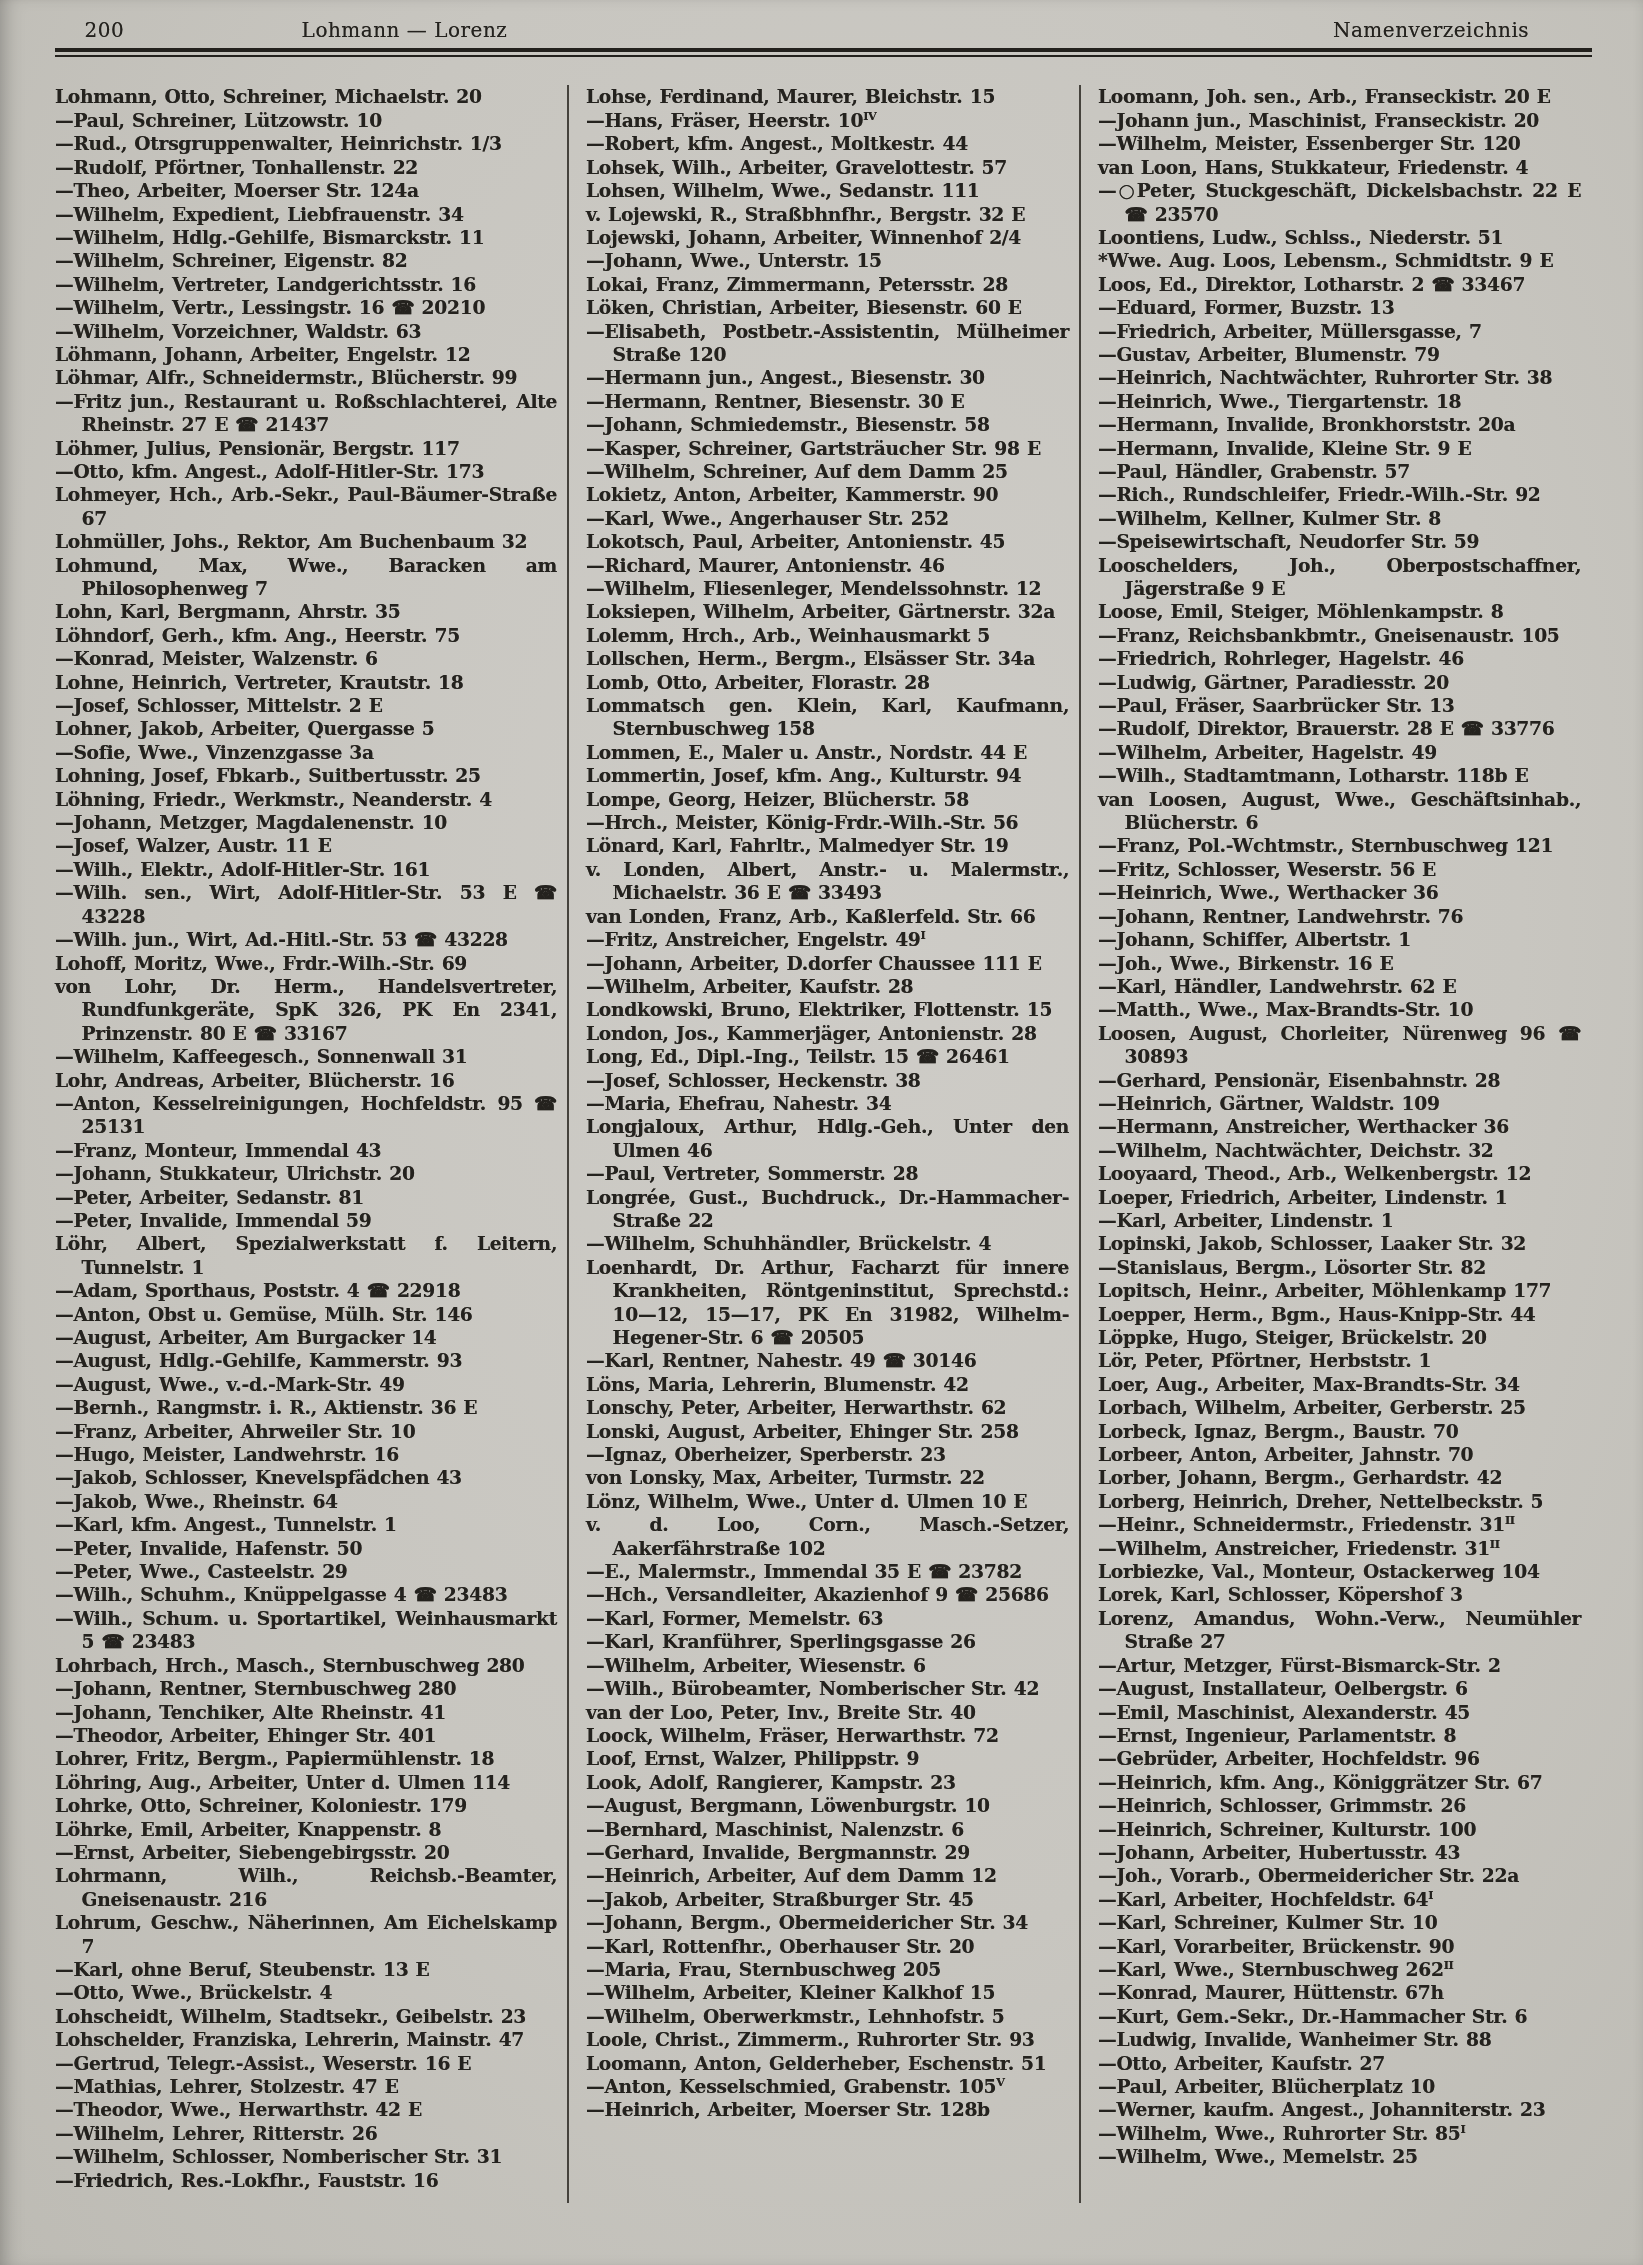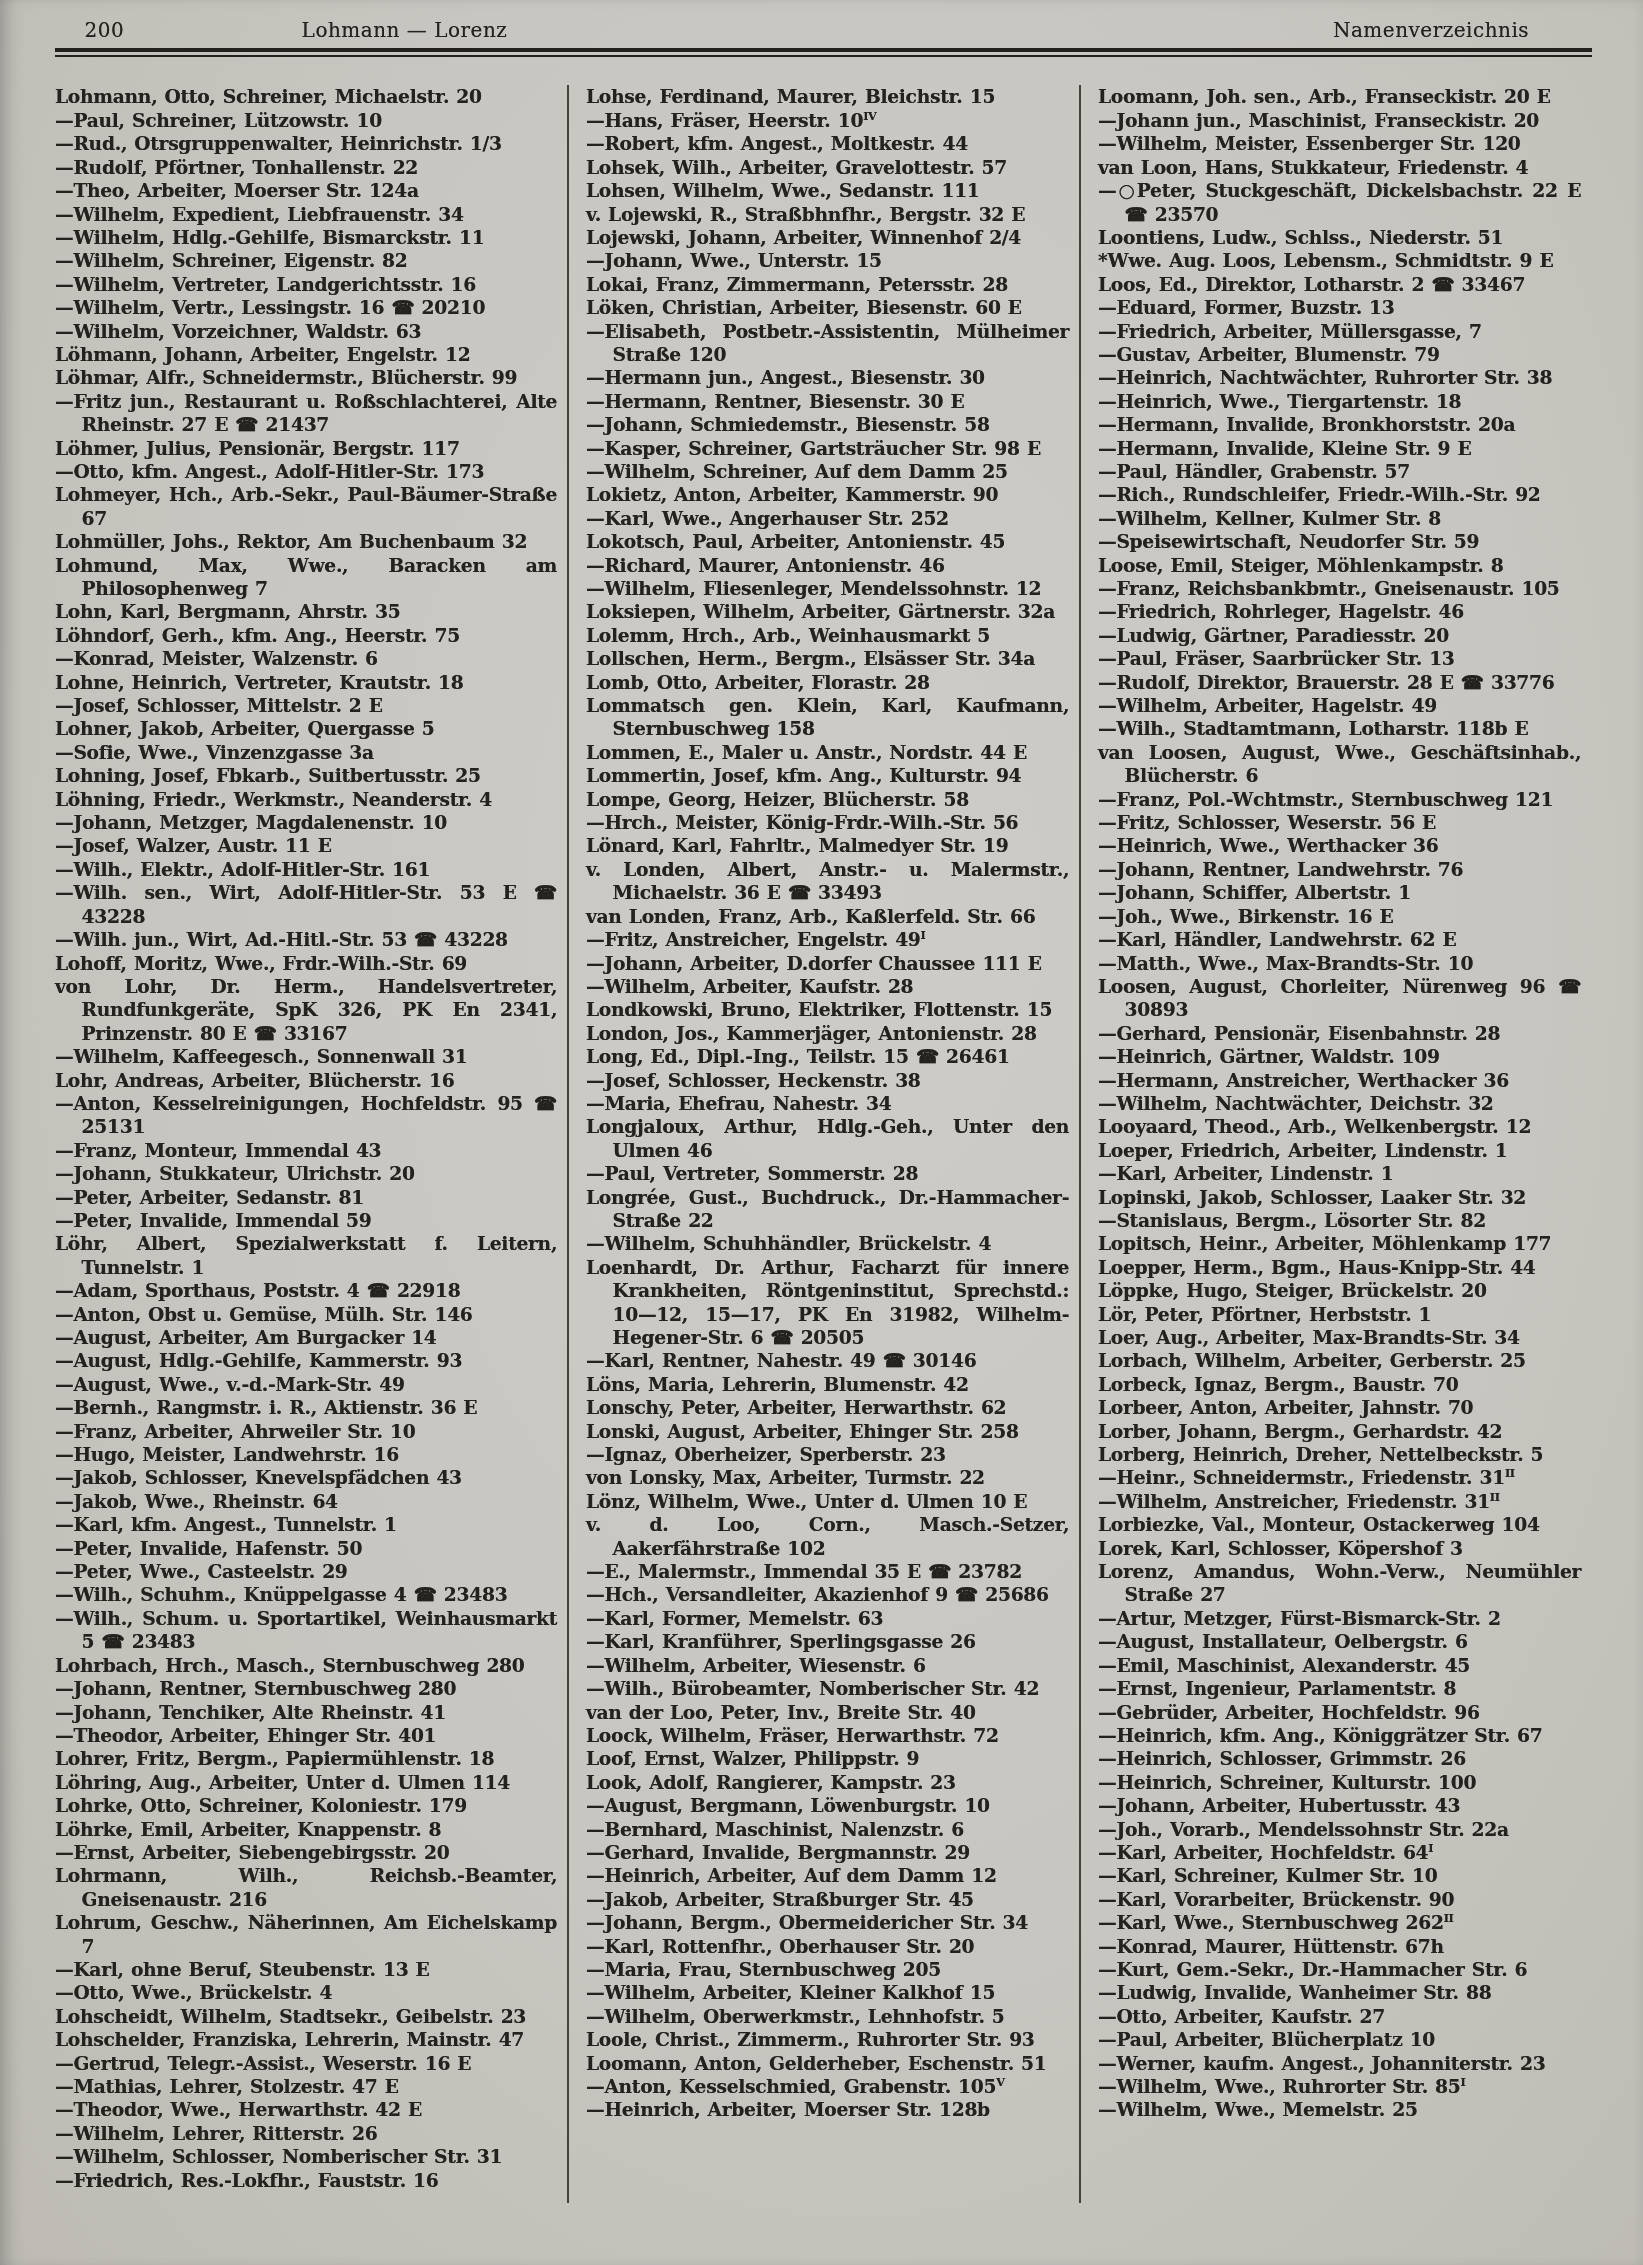--- a/index.html
+++ b/index.html
@@ -236,20 +236,21 @@
         <div class="entry">—Friedrich, Arbeiter, Müllersgasse, 7</div>
         <div class="entry">—Gustav, Arbeiter, Blumenstr. 79</div>
         <div class="entry">—Heinrich, Nachtwächter, Ruhrorter Str. 38</div>
         <div class="entry">—Heinrich, Wwe., Tiergartenstr. 18</div>
         <div class="entry">—Hermann, Invalide, Bronkhorststr. 20a</div>
         <div class="entry">—Hermann, Invalide, Kleine Str. 9 E</div>
         <div class="entry">—Paul, Händler, Grabenstr. 57</div>
         <div class="entry">—Rich., Rundschleifer, Friedr.-Wilh.-Str. 92</div>
         <div class="entry">—Wilhelm, Kellner, Kulmer Str. 8</div>
         <div class="entry">—Speisewirtschaft, Neudorfer Str. 59</div>
+        <div class="entry">Looschelders, Joh., Oberpostschaffner, Jägerstraße 9 E</div>
         <div class="entry">Loose, Emil, Steiger, Möhlenkampstr. 8</div>
         <div class="entry">—Franz, Reichsbankbmtr., Gneisenaustr. 105</div>
         <div class="entry">—Friedrich, Rohrleger, Hagelstr. 46</div>
         <div class="entry">—Ludwig, Gärtner, Paradiesstr. 20</div>
         <div class="entry">—Paul, Fräser, Saarbrücker Str. 13</div>
         <div class="entry">—Rudolf, Direktor, Brauerstr. 28 E ☎ 33776</div>
         <div class="entry">—Wilhelm, Arbeiter, Hagelstr. 49</div>
         <div class="entry">—Wilh., Stadtamtmann, Lotharstr. 118b E</div>
         <div class="entry">van Loosen, August, Wwe., Geschäftsinhab., Blücherstr. 6</div>
         <div class="entry">—Franz, Pol.-Wchtmstr., Sternbuschweg 121</div>
@@ -287,21 +288,21 @@
         <div class="entry">Lorenz, Amandus, Wohn.-Verw., Neumühler Straße 27</div>
         <div class="entry">—Artur, Metzger, Fürst-Bismarck-Str. 2</div>
         <div class="entry">—August, Installateur, Oelbergstr. 6</div>
         <div class="entry">—Emil, Maschinist, Alexanderstr. 45</div>
         <div class="entry">—Ernst, Ingenieur, Parlamentstr. 8</div>
         <div class="entry">—Gebrüder, Arbeiter, Hochfeldstr. 96</div>
         <div class="entry">—Heinrich, kfm. Ang., Königgrätzer Str. 67</div>
         <div class="entry">—Heinrich, Schlosser, Grimmstr. 26</div>
         <div class="entry">—Heinrich, Schreiner, Kulturstr. 100</div>
         <div class="entry">—Johann, Arbeiter, Hubertusstr. 43</div>
-        <div class="entry">—Joh., Vorarb., Mendelssohnstr Str. 22a</div>
+        <div class="entry">—Joh., Vorarb., Obermeidericher Str. 22a</div>
         <div class="entry">—Karl, Arbeiter, Hochfeldstr. 64<sup>I</sup></div>
         <div class="entry">—Karl, Schreiner, Kulmer Str. 10</div>
         <div class="entry">—Karl, Vorarbeiter, Brückenstr. 90</div>
         <div class="entry">—Karl, Wwe., Sternbuschweg 262<sup>II</sup></div>
         <div class="entry">—Konrad, Maurer, Hüttenstr. 67h</div>
         <div class="entry">—Kurt, Gem.-Sekr., Dr.-Hammacher Str. 6</div>
         <div class="entry">—Ludwig, Invalide, Wanheimer Str. 88</div>
         <div class="entry">—Otto, Arbeiter, Kaufstr. 27</div>
         <div class="entry">—Paul, Arbeiter, Blücherplatz 10</div>
         <div class="entry">—Werner, kaufm. Angest., Johanniterstr. 23</div>

